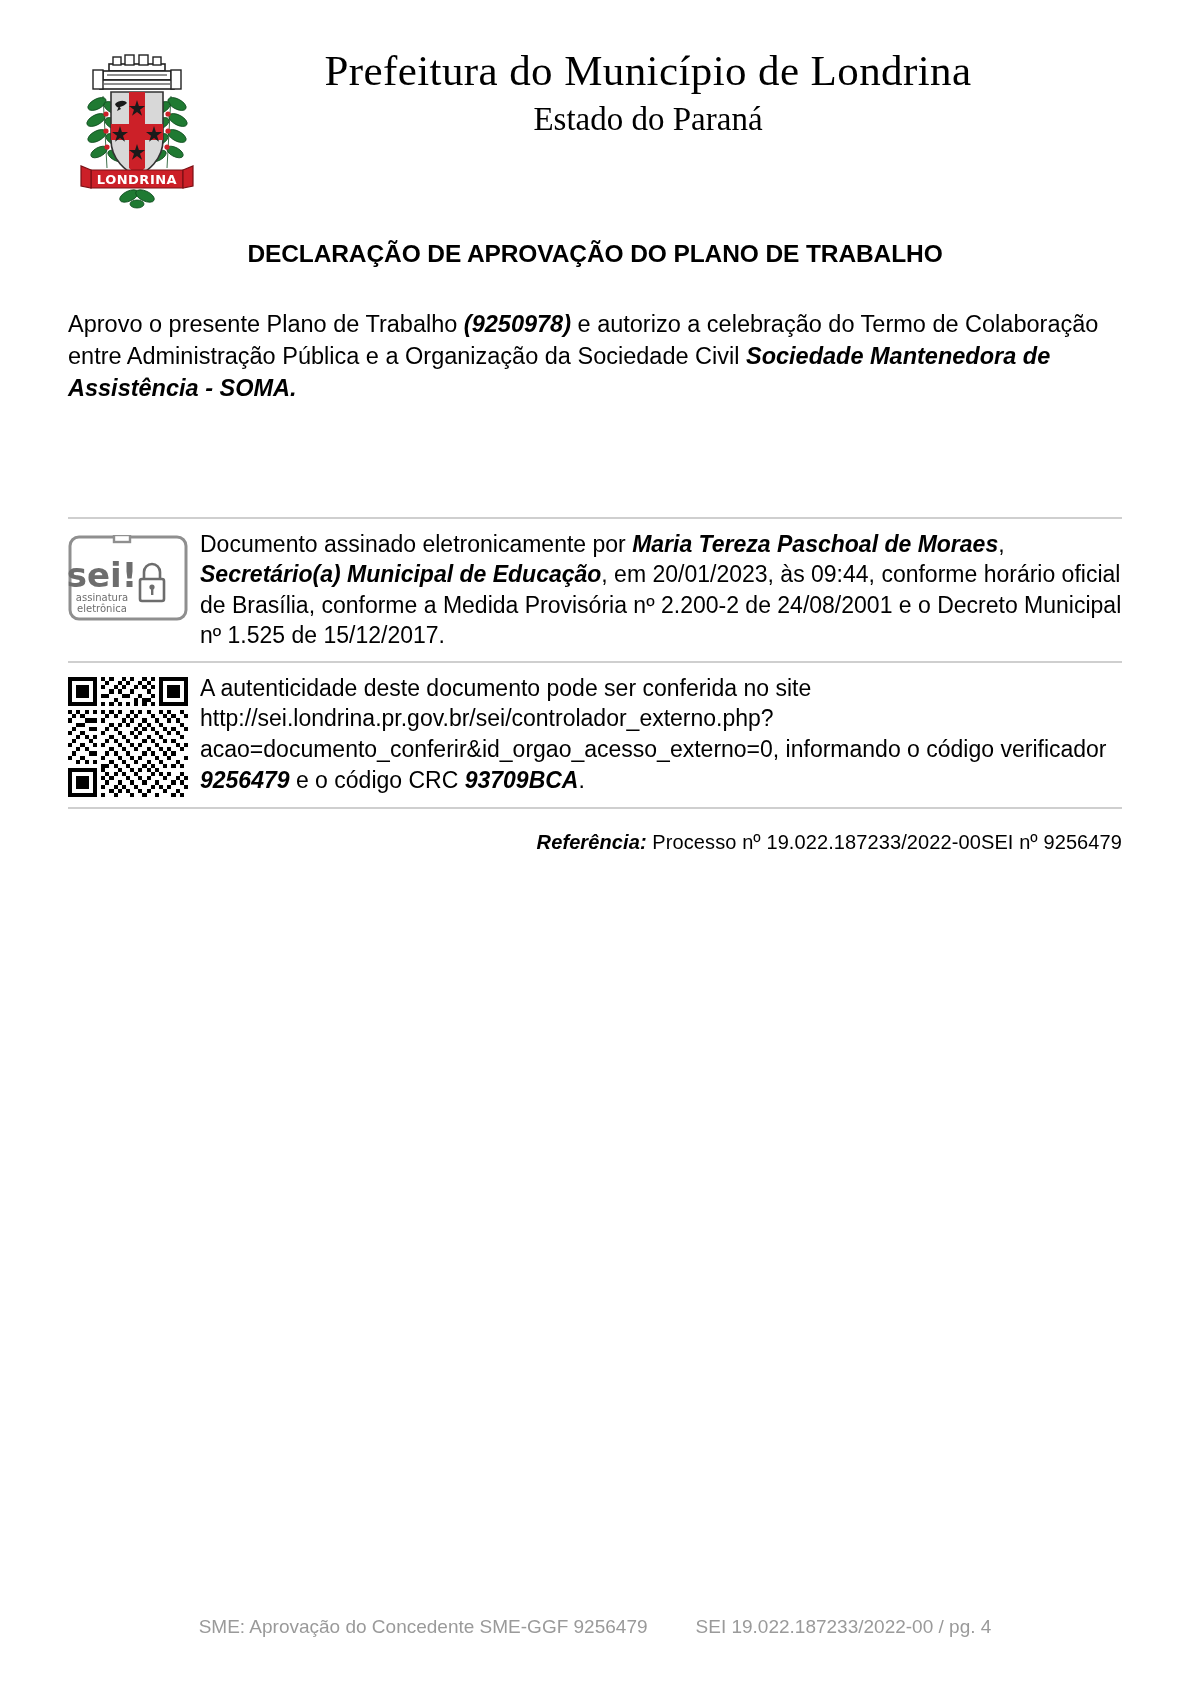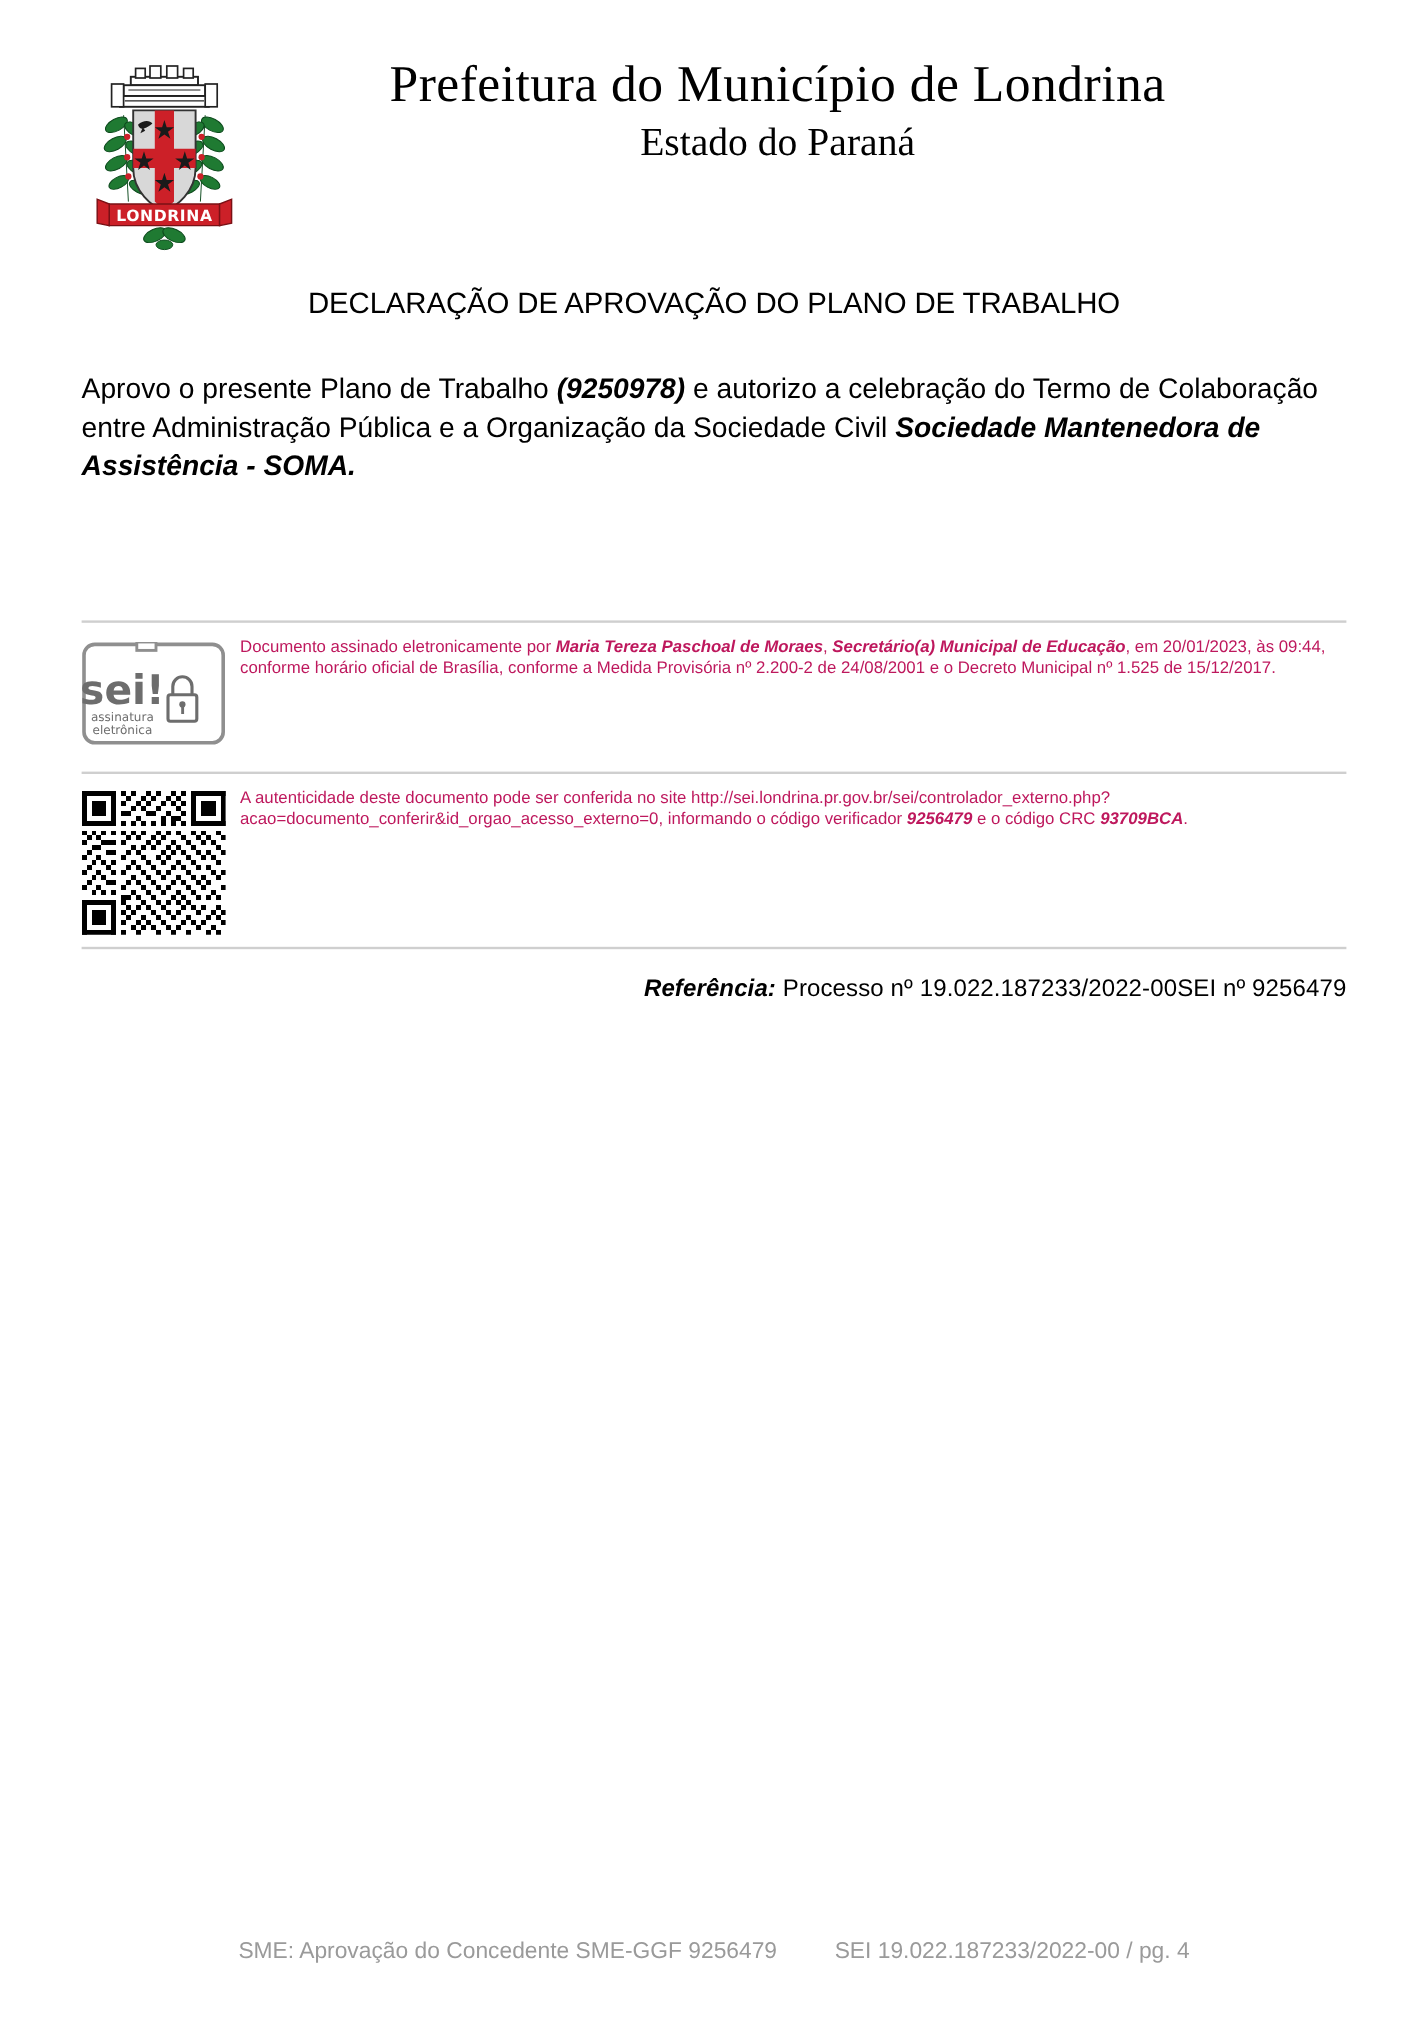--- a/index.html
+++ b/index.html
@@ -59,21 +59,21 @@
     font-weight: normal;
   }
 
   
   .content {
     padding: 0 68px 0 68px;
   }
   .doc-title {
     text-align: center;
     font-size: 24.5px;
-    font-weight: normal;
+    font-weight: bold;
     letter-spacing: -0.1px;
     margin: 60px 0 0 0;
   }
   .para {
     font-size: 23.5px;
     line-height: 1.37;
     margin: 36px 0 0 0;
     text-align: left;
   }
   .para.p2 {
@@ -101,24 +101,24 @@
     flex: 0 0 120px;
     width: 120px;
     height: 98px;
     margin-top: 6px;
     position: relative;
   }
   .sei-badge svg { display: block; }
 
   .sei-text {
     flex: 1;
-    font-size: 14px;
+    font-size: 23px;
     line-height: 1.33;
     padding-left: 12px;
-    color: #be185d;
+    color: #000000;
   }
 
   .qr-badge {
     flex: 0 0 120px;
     width: 120px;
     height: 120px;
     margin-top: 4px;
   }
   .qr-badge svg { display: block; }
 

